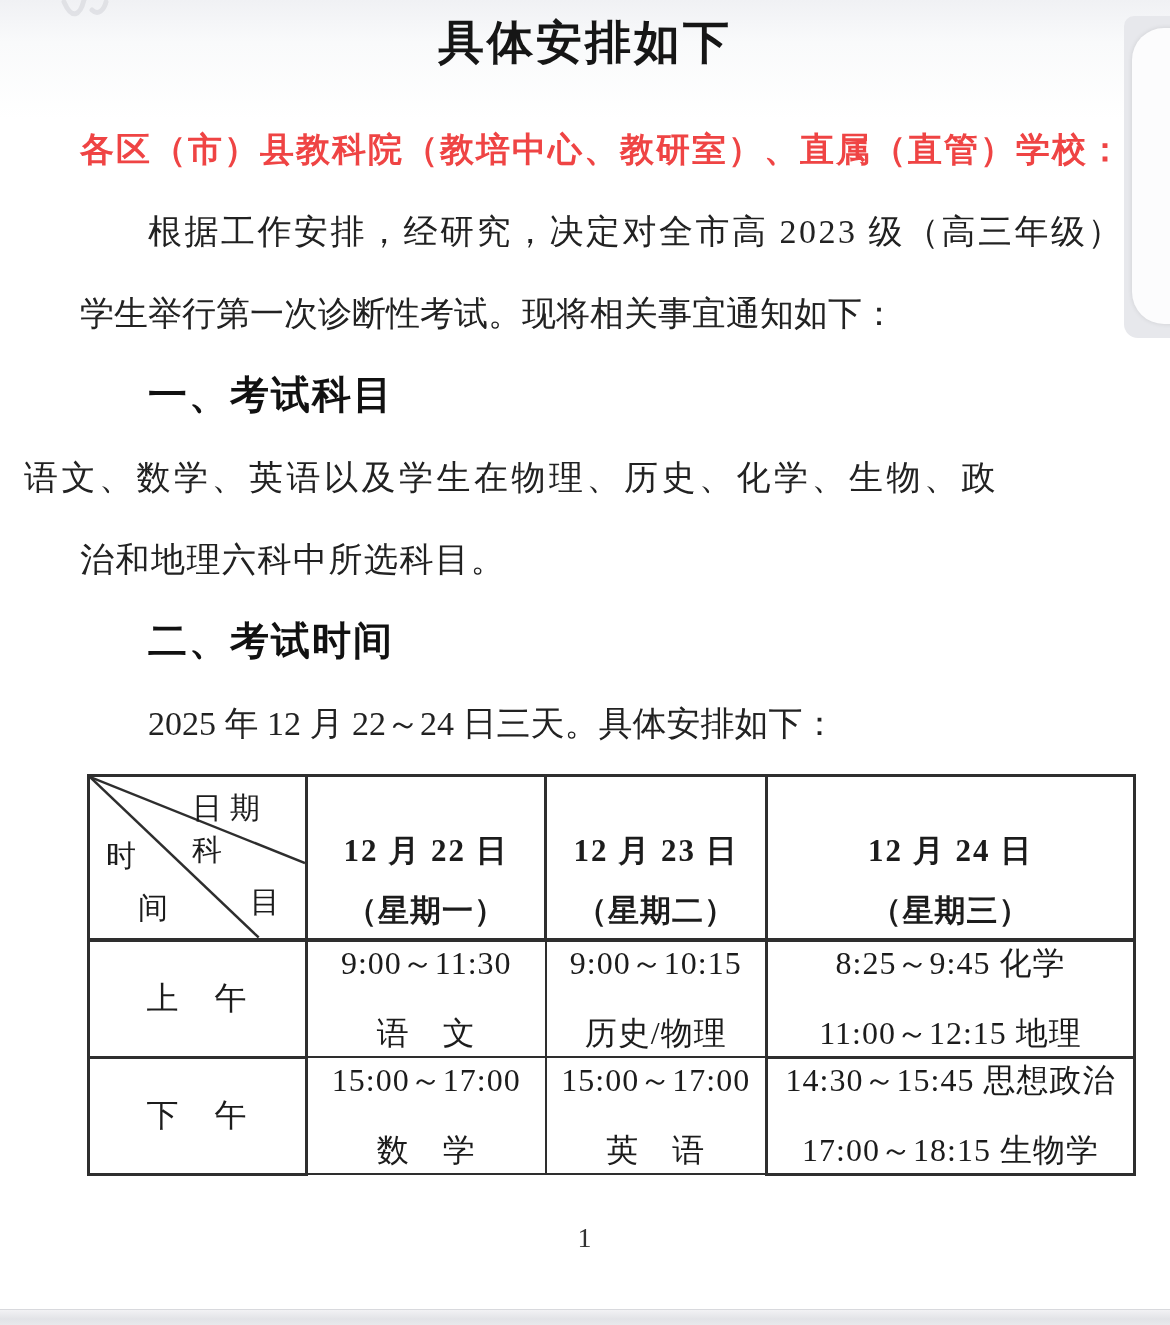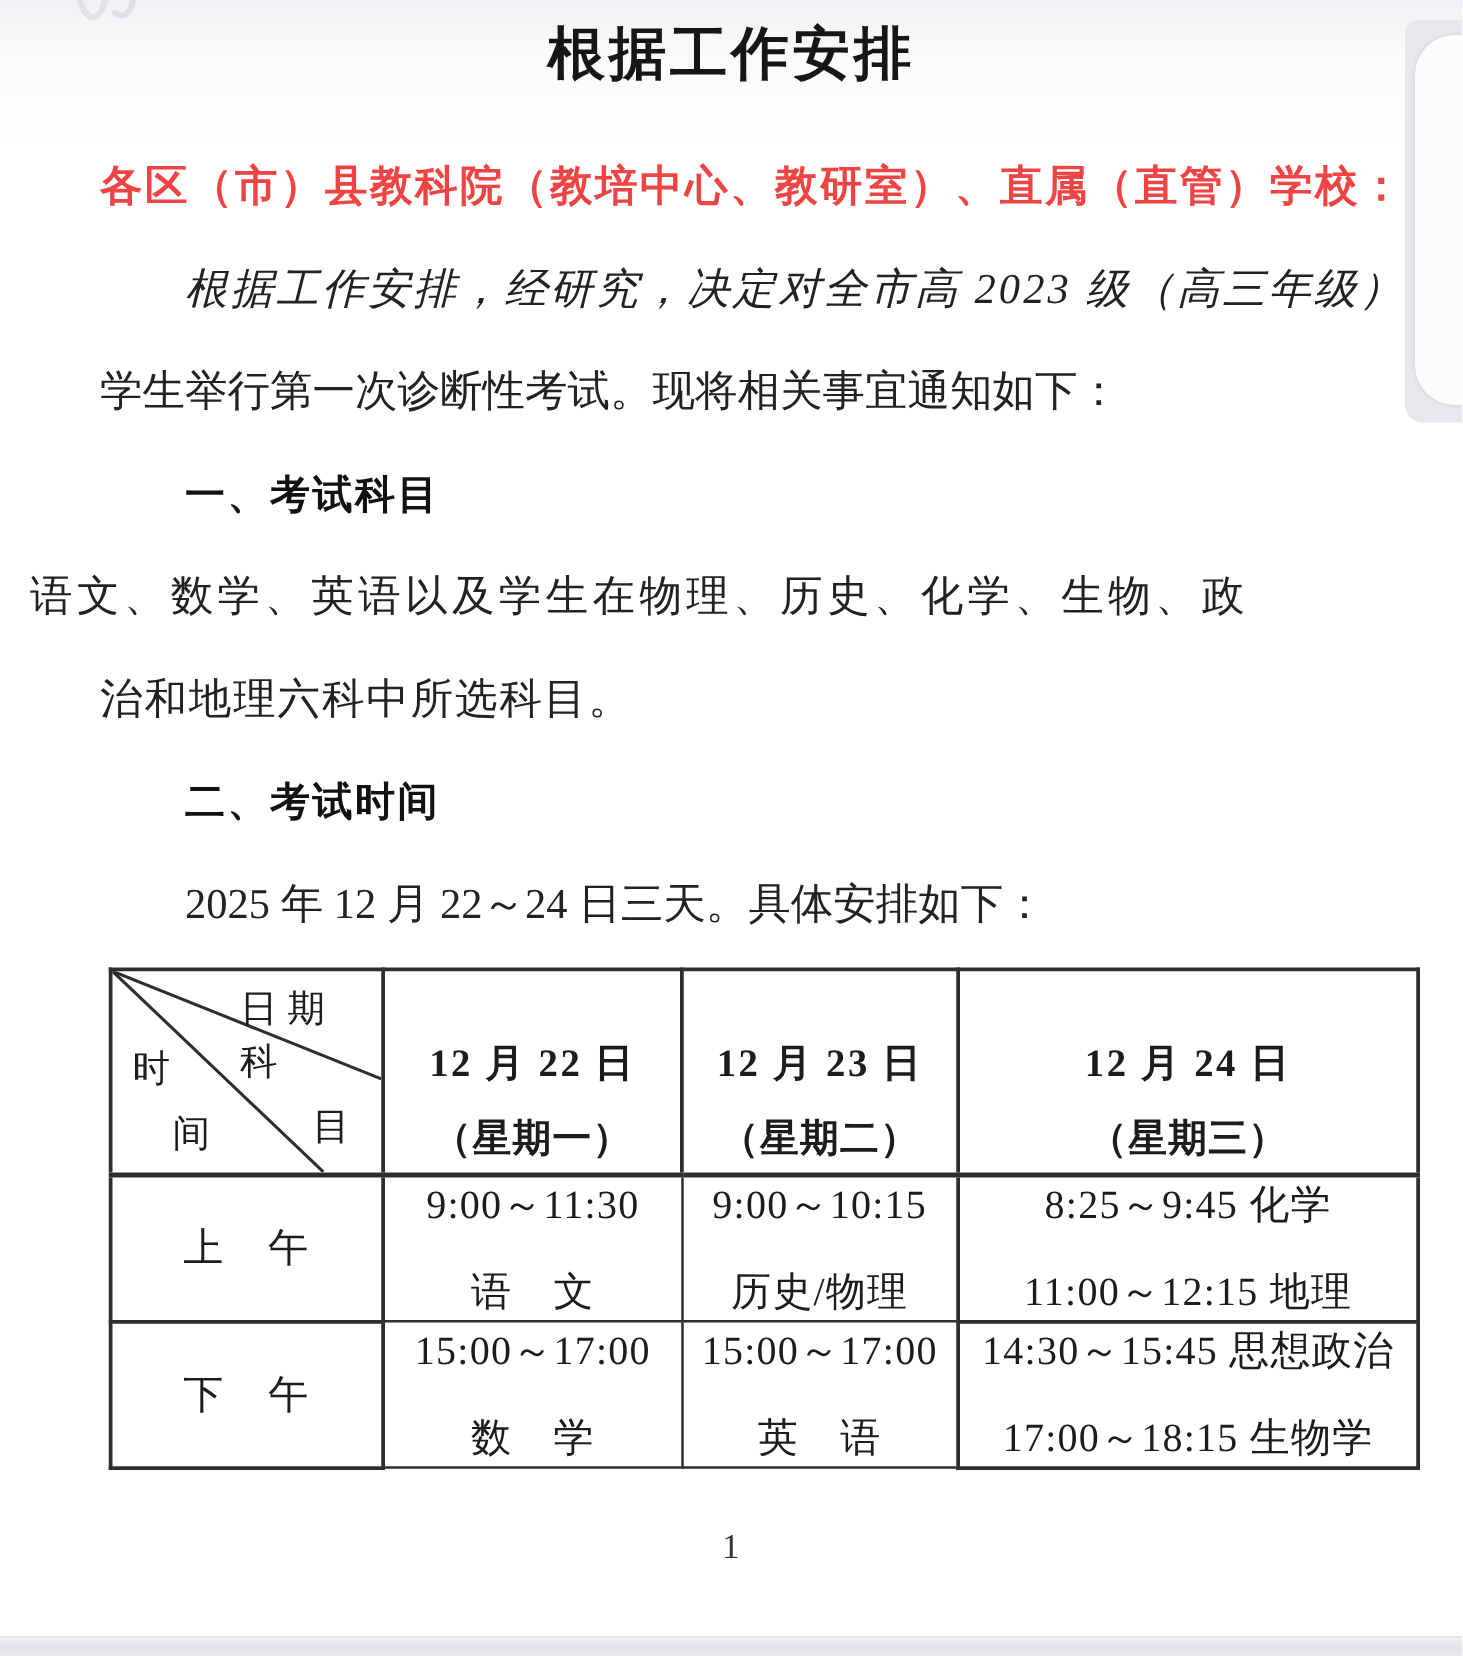--- a/index.html
+++ b/index.html
@@ -44,27 +44,27 @@
     margin-top:4px;
   }
   .line { font-size:34px; line-height:40px; white-space:nowrap; color:#222; }
   .salutation {
     margin:56px 0 0 80px;
     font-weight:700; letter-spacing:2px; color:#ef4444;
   }
   .l-indent { margin-left:148px; }
   .l-flush  { margin-left:80px;  }
   .gap { margin-top:42px; }
-  .ls25 { letter-spacing:2.5px;font-style:italic; }
+  .ls25 { letter-spacing:2.5px; }
   .ls35 { letter-spacing:3.5px;margin-left:24px; }
   .ls15 { letter-spacing:1.5px; }
   .heading {
     margin:40px 0 0 148px;
     font-family:"Liberation Sans","DejaVu Sans",sans-serif;
-    font-size:32px; font-weight:700; letter-spacing:2px; color:#111;
+    font-size:39px; font-weight:700; letter-spacing:2px; color:#111;
     line-height:42px; white-space:nowrap;
   }
 
   
   .sched {
     border-collapse:collapse;
     margin:30px 0 0 87px;
     table-layout:fixed;
   }
   .sched td {
@@ -113,21 +113,21 @@
 
   <svg class="pen-mark" width="70" height="22" viewBox="0 0 70 22">
     <path d="M6,2 C14,20 22,16 26,0 M34,10 C40,16 46,10 48,2" fill="none" stroke="#d3d4d9" stroke-width="5" stroke-linecap="round"></path>
   </svg>
 
   <div class="right-gap"></div>
   <div class="right-card"></div>
 
   <div class="doc">
 
-    <div class="doc-title">根据工作安排</div>
+    <div class="doc-title">具体安排如下</div>
 
     <div class="line salutation">各区（市）县教科院（教培中心、教研室）、直属（直管）学校：</div>
 
     <div class="line l-indent gap ls25">根据工作安排，经研究，决定对全市高 2023 级（高三年级）</div>
     <div class="line l-flush gap">学生举行第一次诊断性考试。现将相关事宜通知如下：</div>
 
     <div class="heading">一、考试科目</div>
 
     <div class="line l-indent gap ls35">语文、数学、英语以及学生在物理、历史、化学、生物、政</div>
     <div class="line l-flush gap ls15">治和地理六科中所选科目。</div>

